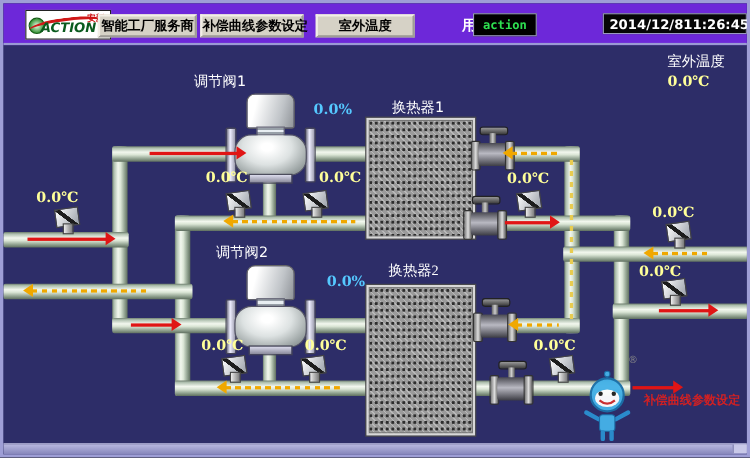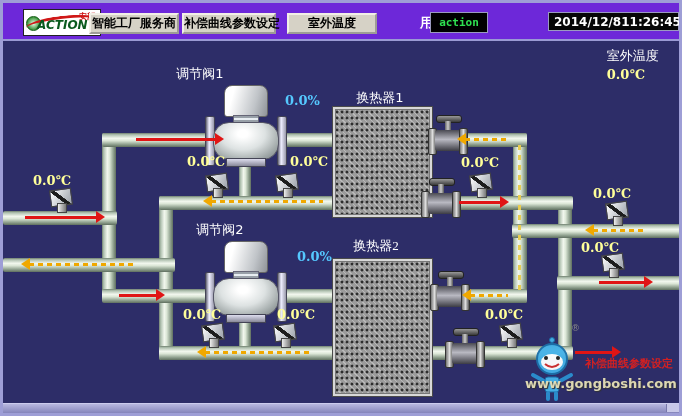--- a/index.html
+++ b/index.html
@@ -204,17 +204,16 @@
       <ellipse cx="27" cy="27" rx="11" ry="8" fill="#ffffff"></ellipse>
       <circle cx="21" cy="23" r="2" fill="#222"></circle>
       <circle cx="33" cy="23" r="2" fill="#222"></circle>
       <path d="M20 29 Q27 35 34 29" stroke="#d03030" stroke-width="2" fill="none"></path>
       <path d="M8 40 L19 46 M46 40 L35 46" stroke="#2a8fd0" stroke-width="4" stroke-linecap="round"></path>
       <rect x="20" y="42" width="14" height="15" rx="3" fill="#45b2e8" stroke="#1b6fa8"></rect>
       <path d="M23 58 v6 M31 58 v6" stroke="#2a8fd0" stroke-width="4" stroke-linecap="round"></path>
     </svg>
     <span class="wm-reg">®</span>
     <span class="wm-tag">补偿曲线参数设定</span>
-    <span class="wm-url">www.gongboshi.com</span>
   </div>
 
   <div class="bbar"></div>
 </div>
 
 </body></html>

